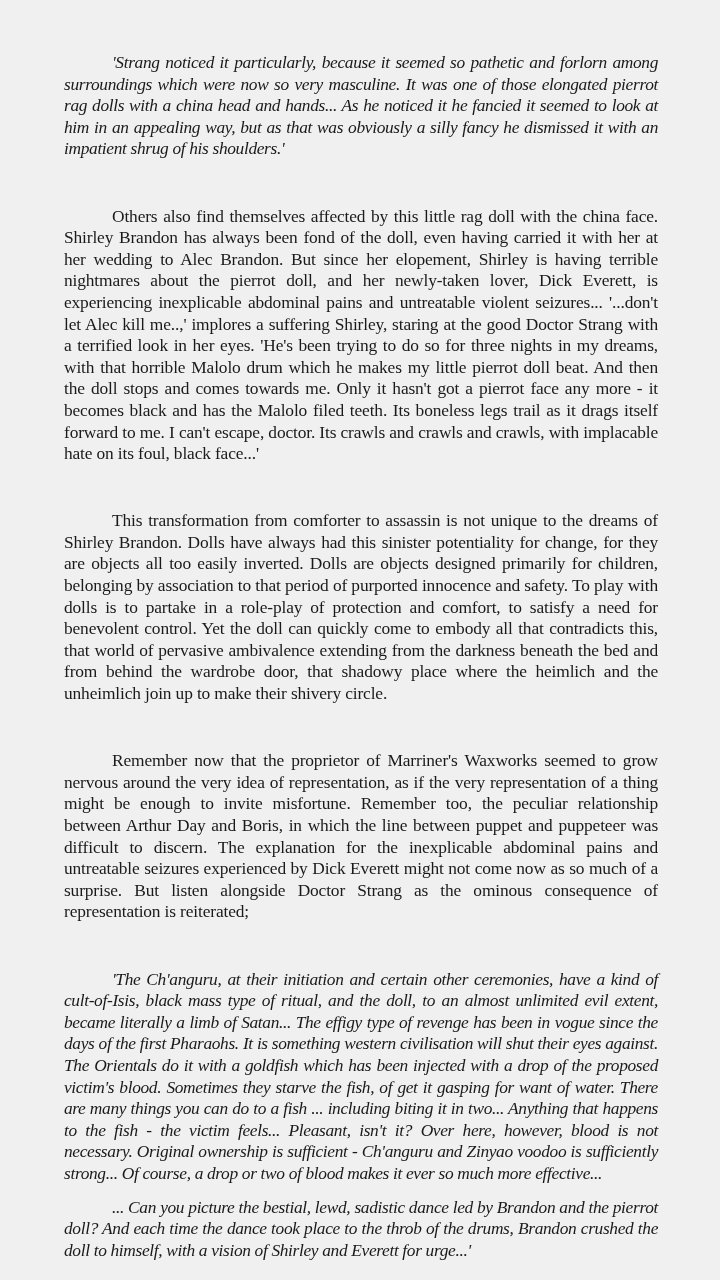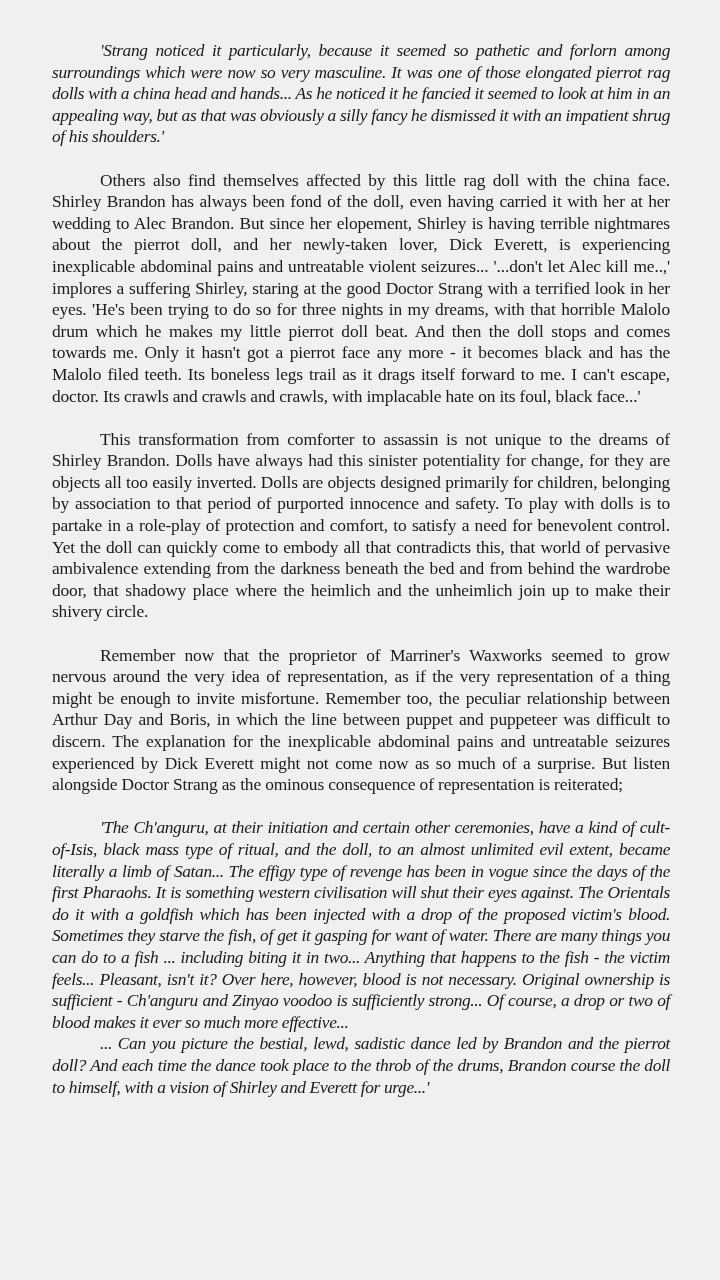--- a/index.html
+++ b/index.html
@@ -15,21 +15,21 @@
       font-family: "Liberation Serif", "DejaVu Serif", serif;
       color: #1a1a1a;
     }
     .page {
       position: absolute;
       left: 52px;
       top: 40px;
       width: 618px;
     }
     .para {
-      margin: 0;
+      margin: 12px;
       font-size: 17.4px;
       line-height: 21.6px;
       text-align: justify;
       text-indent: 48px;
       letter-spacing: -0.15px;
     }
     .para.italic {
       font-style: italic;
       letter-spacing: -0.35px;
     }
@@ -56,15 +56,15 @@
   </p>
 
   <div class="gap"></div>
 
   <p class="para">Remember now that the proprietor of Marriner's Waxworks seemed to grow nervous around the very idea of representation, as if the very representation of a thing might be enough to invite misfortune.   Remember too, the peculiar relationship between Arthur Day and Boris, in which the line between puppet and puppeteer was difficult to discern.  The explanation for the inexplicable abdominal pains and untreatable seizures experienced by Dick Everett might not come now as so much of a surprise.  But listen alongside Doctor Strang as the ominous consequence of representation is reiterated;</p>
 
   <div class="gap"></div>
 
   <p class="para italic">'The Ch'anguru, at their initiation and certain other ceremonies, have a kind of cult-of-Isis, black mass type of ritual, and the doll, to an almost unlimited evil extent, became literally a limb of Satan... The effigy type of revenge has been in vogue since the days of the first Pharaohs.  It is something western civilisation will shut their eyes against.  The Orientals do it with a goldfish which has been injected with a drop of the proposed victim's blood.  Sometimes they starve the fish, of get it gasping for want of water.  There are many things you can do to a fish ... including biting it in two... Anything that happens to the fish - the victim feels... Pleasant, isn't it?  Over here, however, blood is not necessary.  Original ownership is sufficient - Ch'anguru and Zinyao voodoo is sufficiently strong... Of course, a drop or two of blood makes it ever so much more effective...</p>
 
-  <p class="para italic">... Can you picture the bestial, lewd, sadistic dance led by Brandon and the pierrot doll?  And each time the dance took place to the throb of the drums, Brandon course the doll to himself, with a vision of Shirley and Everett for urge...'</p>
+  <p class="para italic">... Can you picture the bestial, lewd, sadistic dance led by Brandon and the pierrot doll?  And each time the dance took place to the throb of the drums, Brandon crushed the doll to himself, with a vision of Shirley and Everett for urge...'</p>
 
 </div>
 
 </body></html>

